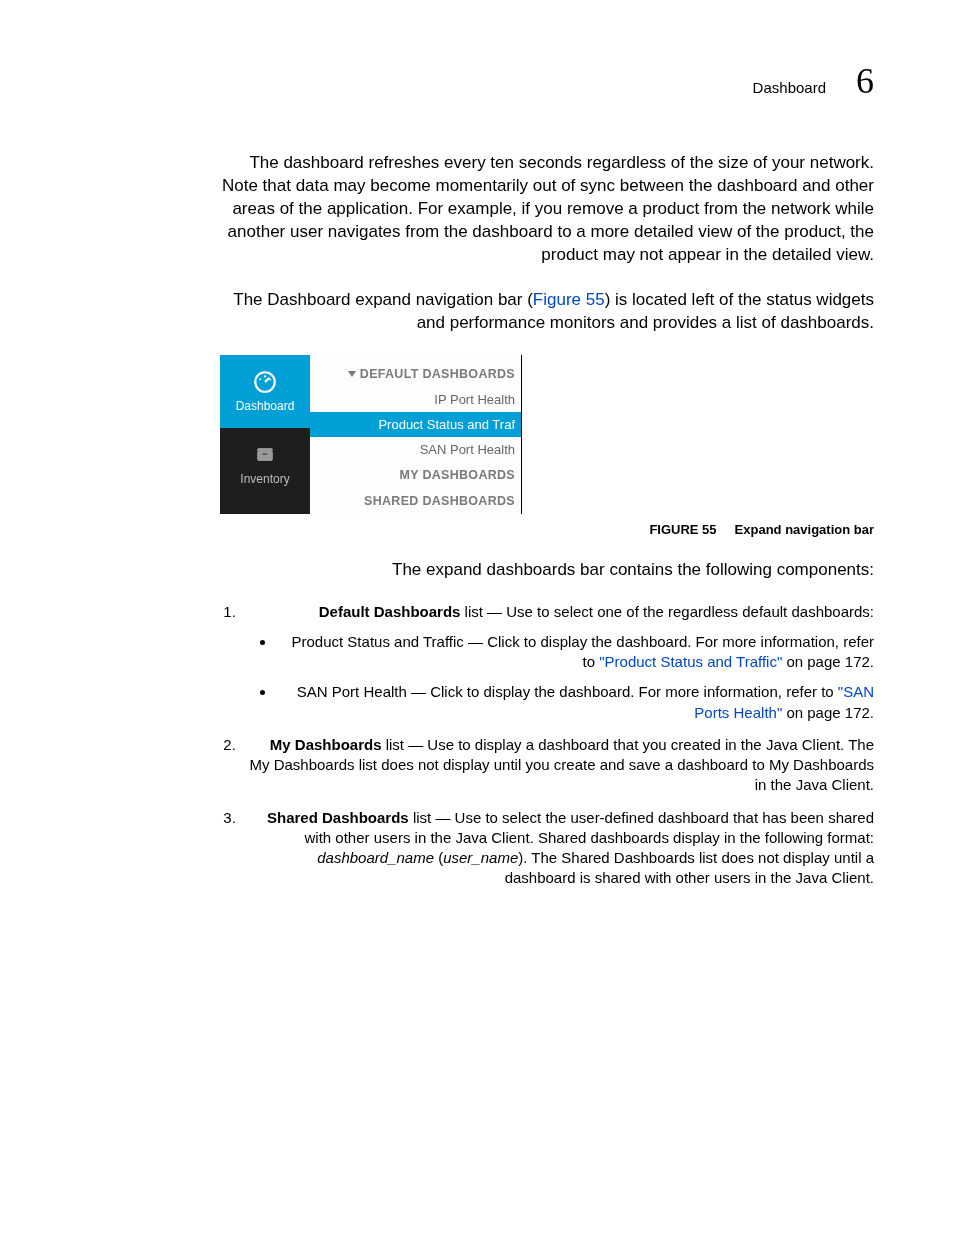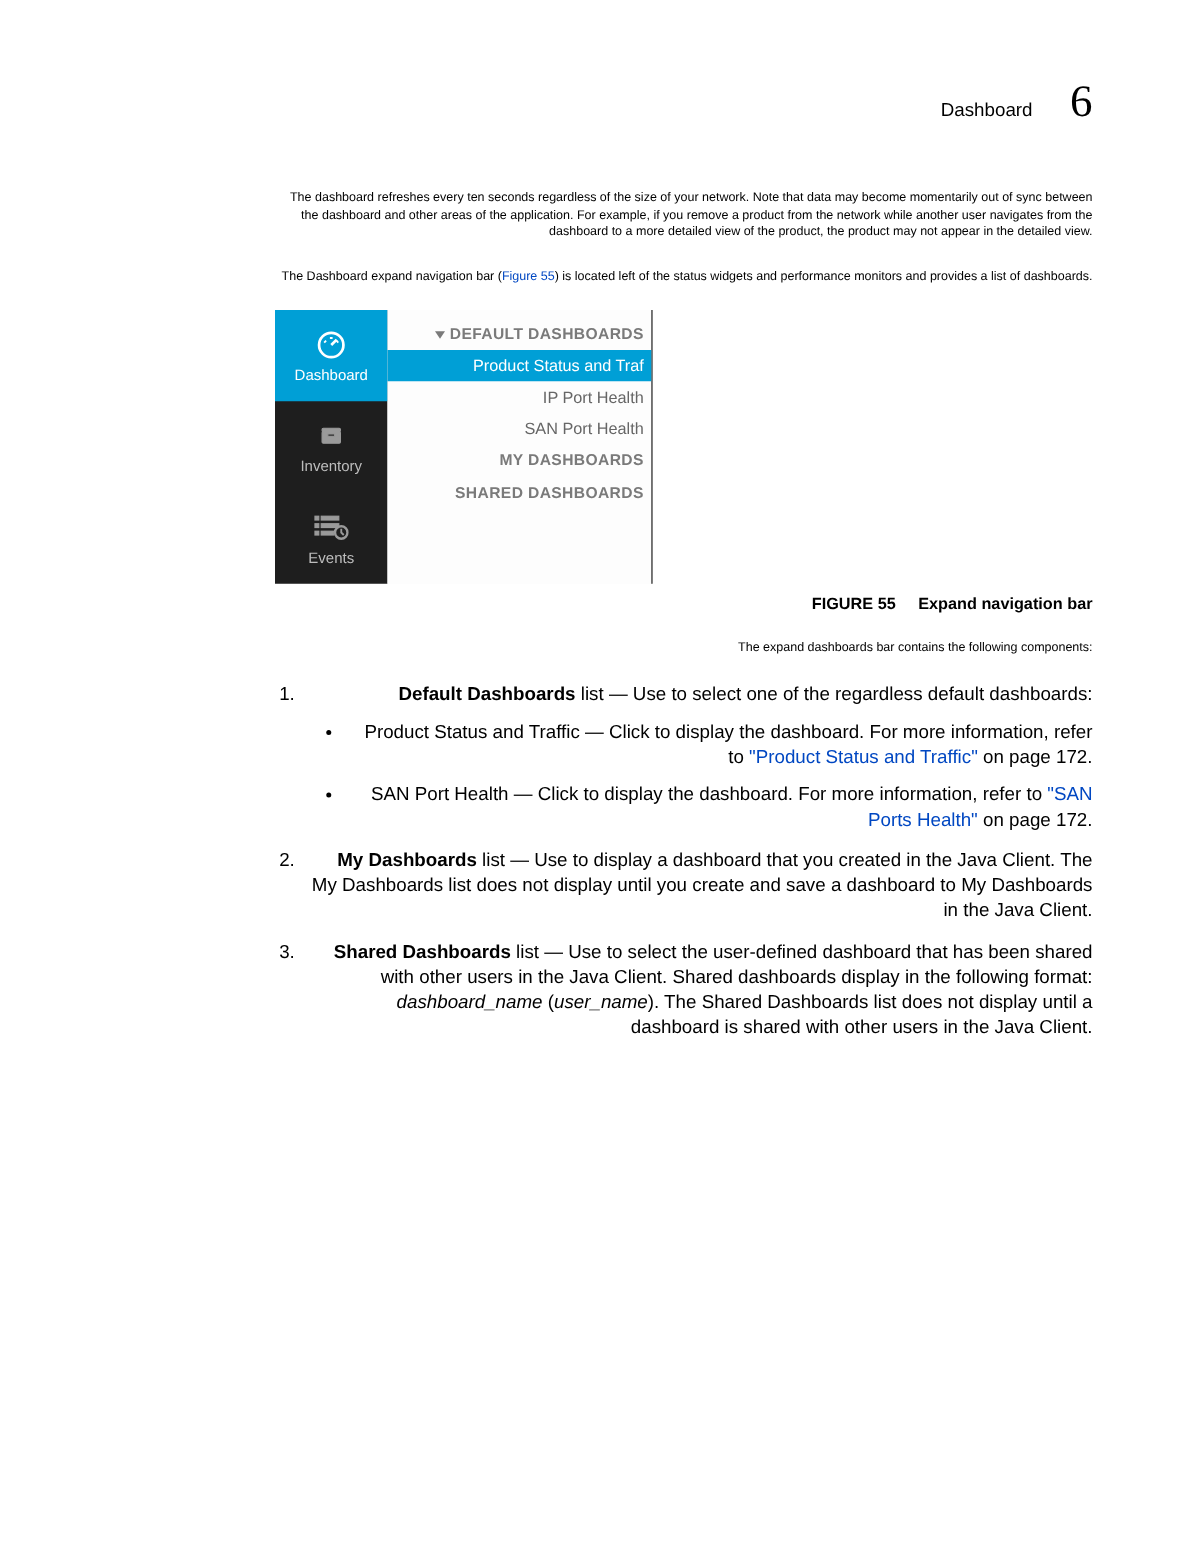--- a/index.html
+++ b/index.html
@@ -25,21 +25,21 @@
   }
   .header-label {
     font-size: 15px;
   }
   .header-num {
     font-family: Georgia, "Times New Roman", serif;
     font-size: 36px;
     font-weight: normal;
   }
   .body-text {
-    font-size: 10px;
+    font-size: 17px;
     line-height: 1.35;
     margin-bottom: 20px;
     margin-top: 22px;
   }
   h2.section {
     font-family: Georgia, "Times New Roman", serif;
     font-weight: normal;
     font-size: 27px;
     margin: 30px 0 14px 0;
   }
@@ -164,40 +164,25 @@
       <div class="nav-item">
         <span class="nav-icon">
           <svg class="icon-svg" viewBox="0 0 24 24" width="24" height="22" stroke="none">
               <rect x="4" y="8" width="16" height="10" rx="1"></rect>
               <rect x="4" y="5" width="16" height="3" rx="1"></rect>
               <rect x="9" y="10" width="6" height="2" fill="#1e1e1e"></rect>
             </svg>
         </span>
         <span class="nav-label">Inventory</span>
       </div>
-      <div class="nav-item">
-        <span class="nav-icon">
-          <svg class="icon-svg" viewBox="0 0 28 22" width="28" height="22" stroke="none">
-              <rect x="1" y="2" width="3" height="3"></rect>
-              <rect x="6" y="2" width="14" height="3"></rect>
-              <rect x="1" y="8" width="3" height="3"></rect>
-              <rect x="6" y="8" width="14" height="3"></rect>
-              <rect x="1" y="14" width="3" height="3"></rect>
-              <rect x="6" y="14" width="10" height="3"></rect>
-              <circle cx="22" cy="15" r="5" fill="none" stroke="#9a9a9a" stroke-width="2"></circle>
-              <path d="M22 12 L22 15 L24 17" fill="none" stroke="#9a9a9a" stroke-width="1.5"></path>
-            </svg>
-        </span>
-        <span class="nav-label">Events</span>
-      </div>
     </div>
     <div class="expand-col">
       <div class="exp-header"><span class="tri"></span><span>DEFAULT DASHBOARDS</span></div>
+      <div class="exp-item">IP Port Health</div>
       <div class="exp-item selected">Product Status and Traf</div>
-      <div class="exp-item">IP Port Health</div>
       <div class="exp-item">SAN Port Health</div>
       <div class="exp-header" style="padding-left:16px;">MY DASHBOARDS</div>
       <div class="exp-header" style="padding-left:16px;">SHARED DASHBOARDS</div>
     </div>
   </div>
 
   <p class="fig-caption">
     <span class="fignum">FIGURE 55</span><span class="figtxt">Expand navigation bar</span>
   </p>
 

